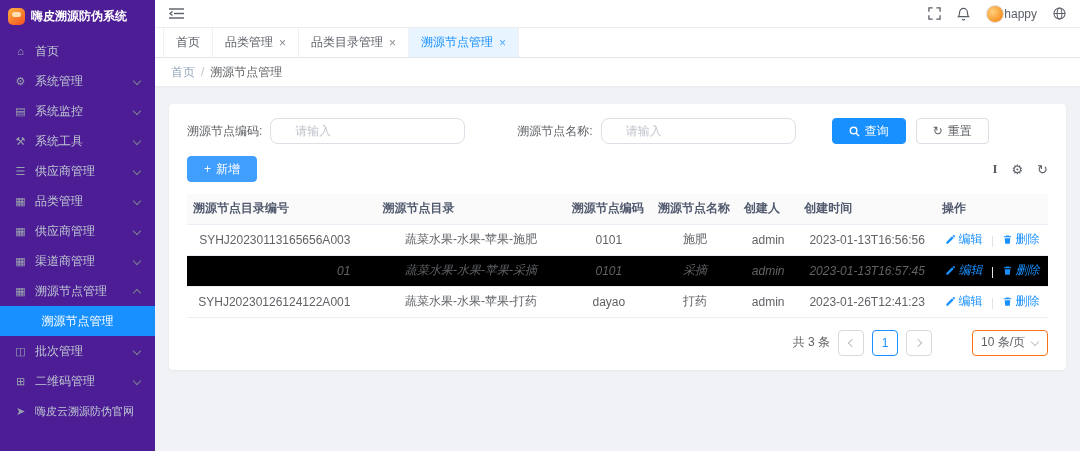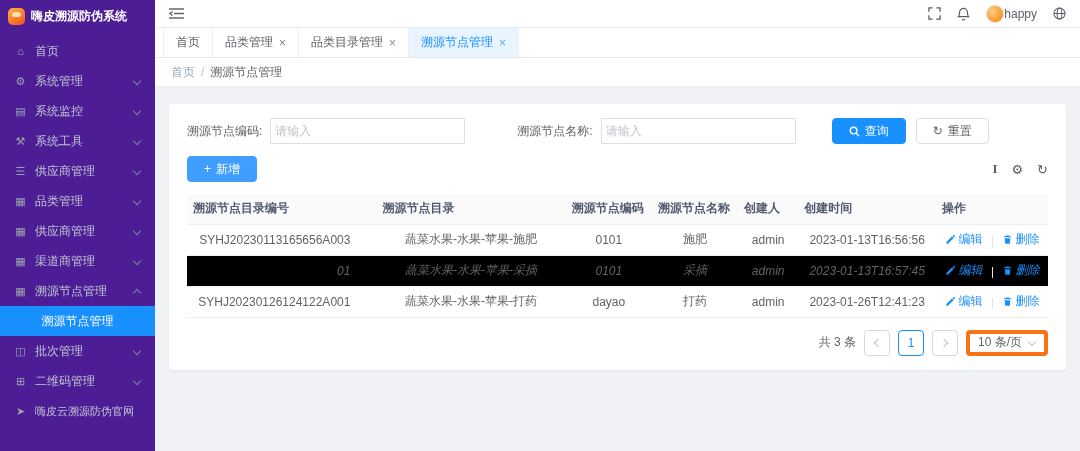--- a/index.html
+++ b/index.html
@@ -52,22 +52,22 @@
   .bc-first { color:#97a8be; cursor:pointer; }
   .bc-sep { color:#c0c4cc; }
   .bc-last { color:#606266; }
 
   
   .card { margin:18px 14px 0 14px; background:#fff; border-radius:4px; padding:14px 18px;
     box-shadow:0 1px 3px rgba(0,0,0,.05); }
 
   .search-row { display:flex; align-items:center; gap:8px; flex-wrap:nowrap; }
   .field-label { color:#606266; white-space:nowrap; }
-  .text-input { width:195px; height:26px; border:1px solid #dcdfe6; border-radius:1px;
-    padding:0 4px; font-size:12px; color:#333; outline:none; font-family:"Liberation Sans",sans-serif; }
+  .text-input { width:195px; height:26px; border:1px solid #dcdfe6; border-radius:8px;
+    padding:0 24px; font-size:12px; color:#333; outline:none; font-family:"Liberation Sans",sans-serif; }
   .text-input::placeholder { color:#c0c4cc; }
   .gap-lg { width:36px; flex-shrink:0; }
   .btns { margin-left:28px; display:flex; gap:10px; }
 
   .btn { height:26px; padding:0 16px; border-radius:4px; font-size:12px; cursor:pointer;
     display:inline-flex; align-items:center; gap:5px; font-family:"Liberation Sans",sans-serif; }
   .btn-primary { background:#1890ff; border:1px solid #1890ff; color:#fff; }
   .btn-add { background:#409eff; border:1px solid #409eff; color:#fff; }
   .btn-plain { background:#fff; border:1px solid #dcdfe6; color:#606266; }
 
@@ -91,22 +91,22 @@
   .pagination { margin-top:12px; display:flex; justify-content:flex-end; align-items:center; gap:8px; color:#606266; }
   .pg-btn { width:26px; height:26px; border:1px solid #d9d9d9; border-radius:4px; background:#fff;
     display:flex; align-items:center; justify-content:center; cursor:pointer; position:relative; }
   .pg-chev { width:8px; height:8px; position:relative; }
   .pg-chev::before { content:""; position:absolute; top:1px; width:5px; height:5px;
     border-right:1.3px solid #bfbfbf; border-bottom:1.3px solid #bfbfbf; }
   .pg-chev.left::before { left:2px; transform:rotate(135deg); }
   .pg-chev.right::before { left:0; transform:rotate(-45deg); }
   .pg-page { width:26px; height:26px; border:1px solid #1890ff; color:#1890ff; border-radius:4px;
     background:#fff; display:flex; align-items:center; justify-content:center; cursor:pointer; }
-  .pg-size { height:26px; min-width:74px; border:4px solid #f97316; border-radius:4px; background:#fff;
-    display:flex; align-items:center; justify-content:space-between; padding:0 8px; gap:6px; cursor:pointer; }
+  .pg-size { height:26px; min-width:74px; border:1px solid #f97316; border-radius:4px; background:#fff;
+    display:flex; align-items:center; justify-content:space-between; padding:0 8px; gap:6px; cursor:pointer;margin-left:32px; }
   .pg-size .chev-sm { width:8px; height:8px; position:relative; }
   .pg-size .chev-sm::before { content:""; position:absolute; top:0; left:1px; width:5px; height:5px;
     border-right:1.2px solid #c0c4cc; border-bottom:1.2px solid #c0c4cc; transform:rotate(45deg); }
 
   svg { display:block; }
 </style>
 </head>
 <body>
 
 <aside class="sidebar">

